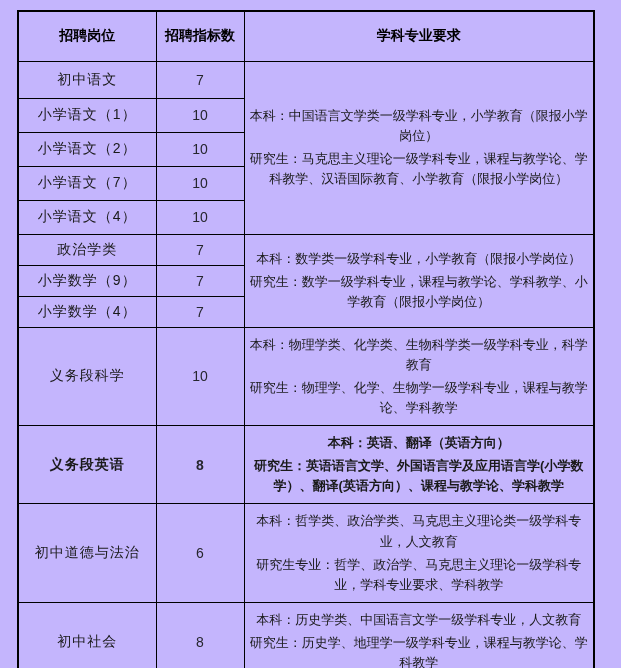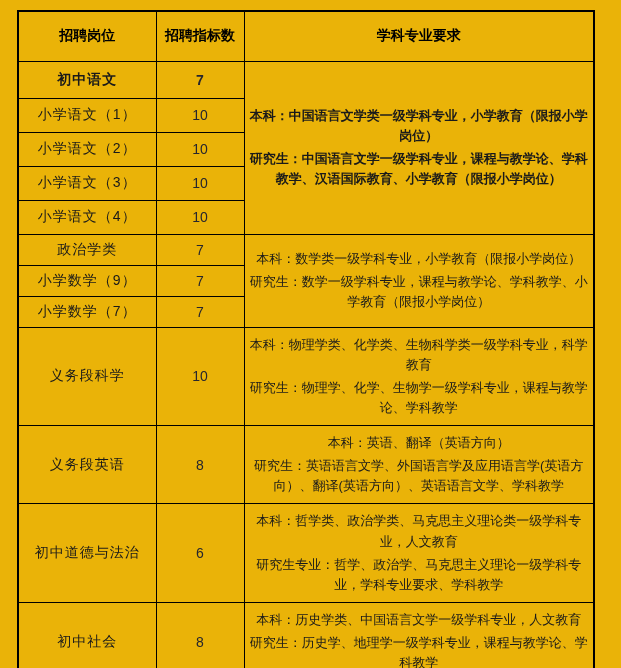--- a/index.html
+++ b/index.html
@@ -6,21 +6,21 @@
   html, body {
     width: 621px;
     background: #ffffff;
     font-family: "Liberation Sans", "DejaVu Sans", sans-serif;
     color: #000000;
   }
   .page {
     width: 621px;
     height: 668px;
     padding: 10px 0 0 17px;
-    background: #eab308;
+    background: #c4b5fd;
     overflow: hidden;
   }
   table.recruit {
     border-collapse: collapse;
     width: 577px;
     table-layout: fixed;
     border: 2px solid #000000;
   }
   table.recruit th, table.recruit td {
     border: 1px solid #000000;
@@ -53,24 +53,24 @@
     vertical-align: middle;
     color: #1a1a1a;
   }
   td.req p {
     font-size: 13px;
     line-height: 1.55;
     margin: 3px 0;
   }
   
   tr.h34 td { height: 34px; }
-  tr.h37 td { height: 37px; font-weight: bold; }
+  tr.h37 td { height: 37px; }
   tr.h31 td { height: 31px; }
   tr.h70 td { height: 70px; }
-  tr.h65 td { height: 65px; }
+  tr.h65 td { height: 65px; font-weight: bold; }
   tr.h72 td { height: 72px; margin-left: 16px; }
   tr.h62 td { height: 62px; }
 </style>
 </head>
 <body>
 
 <div class="page">
 
   <table class="recruit">
     <colgroup>
@@ -84,72 +84,72 @@
         <th class="hdr">招聘指标数</th>
         <th class="hdr">学科专业要求</th>
       </tr>
     </thead>
     <tbody>
       <tr class="h37">
         <td class="pos">初中语文</td>
         <td class="num">7</td>
         <td class="req" rowspan="5">
           <p>本科：中国语言文学类一级学科专业，小学教育（限报小学岗位）</p>
-          <p>研究生：中国语言文学一级学科专业，课程与教学论、学科教学、汉语国际教育、小学教育（限报小学岗位）</p>
+          <p>研究生：马克思主义理论一级学科专业，课程与教学论、学科教学、汉语国际教育、小学教育（限报小学岗位）</p>
         </td>
       </tr>
       <tr class="h34">
         <td class="pos">小学语文（1）</td>
         <td class="num">10</td>
       </tr>
       <tr class="h34">
         <td class="pos">小学语文（2）</td>
         <td class="num">10</td>
       </tr>
       <tr class="h34">
-        <td class="pos">小学语文（3）</td>
+        <td class="pos">小学语文（7）</td>
         <td class="num">10</td>
       </tr>
       <tr class="h34">
         <td class="pos">小学语文（4）</td>
         <td class="num">10</td>
       </tr>
 
       <tr class="h31">
         <td class="pos">政治学类</td>
         <td class="num">7</td>
         <td class="req" rowspan="3">
           <p>本科：数学类一级学科专业，小学教育（限报小学岗位）</p>
           <p>研究生：数学一级学科专业，课程与教学论、学科教学、小学教育（限报小学岗位）</p>
         </td>
       </tr>
       <tr class="h31">
         <td class="pos">小学数学（9）</td>
         <td class="num">7</td>
       </tr>
       <tr class="h31">
-        <td class="pos">小学数学（7）</td>
+        <td class="pos">小学数学（4）</td>
         <td class="num">7</td>
       </tr>
 
       <tr class="h70">
         <td class="pos">义务段科学</td>
         <td class="num">10</td>
         <td class="req">
           <p>本科：物理学类、化学类、生物科学类一级学科专业，科学教育</p>
           <p>研究生：物理学、化学、生物学一级学科专业，课程与教学论、学科教学</p>
         </td>
       </tr>
 
       <tr class="h65">
         <td class="pos">义务段英语</td>
         <td class="num">8</td>
         <td class="req">
           <p>本科：英语、翻译（英语方向）</p>
-          <p>研究生：英语语言文学、外国语言学及应用语言学(英语方向）、翻译(英语方向）、英语语言文学、学科教学</p>
+          <p>研究生：英语语言文学、外国语言学及应用语言学(小学数学）、翻译(英语方向）、课程与教学论、学科教学</p>
         </td>
       </tr>
 
       <tr class="h72">
         <td class="pos">初中道德与法治</td>
         <td class="num">6</td>
         <td class="req">
           <p>本科：哲学类、政治学类、马克思主义理论类一级学科专业，人文教育</p>
           <p>研究生专业：哲学、政治学、马克思主义理论一级学科专业，学科专业要求、学科教学</p>
         </td>

